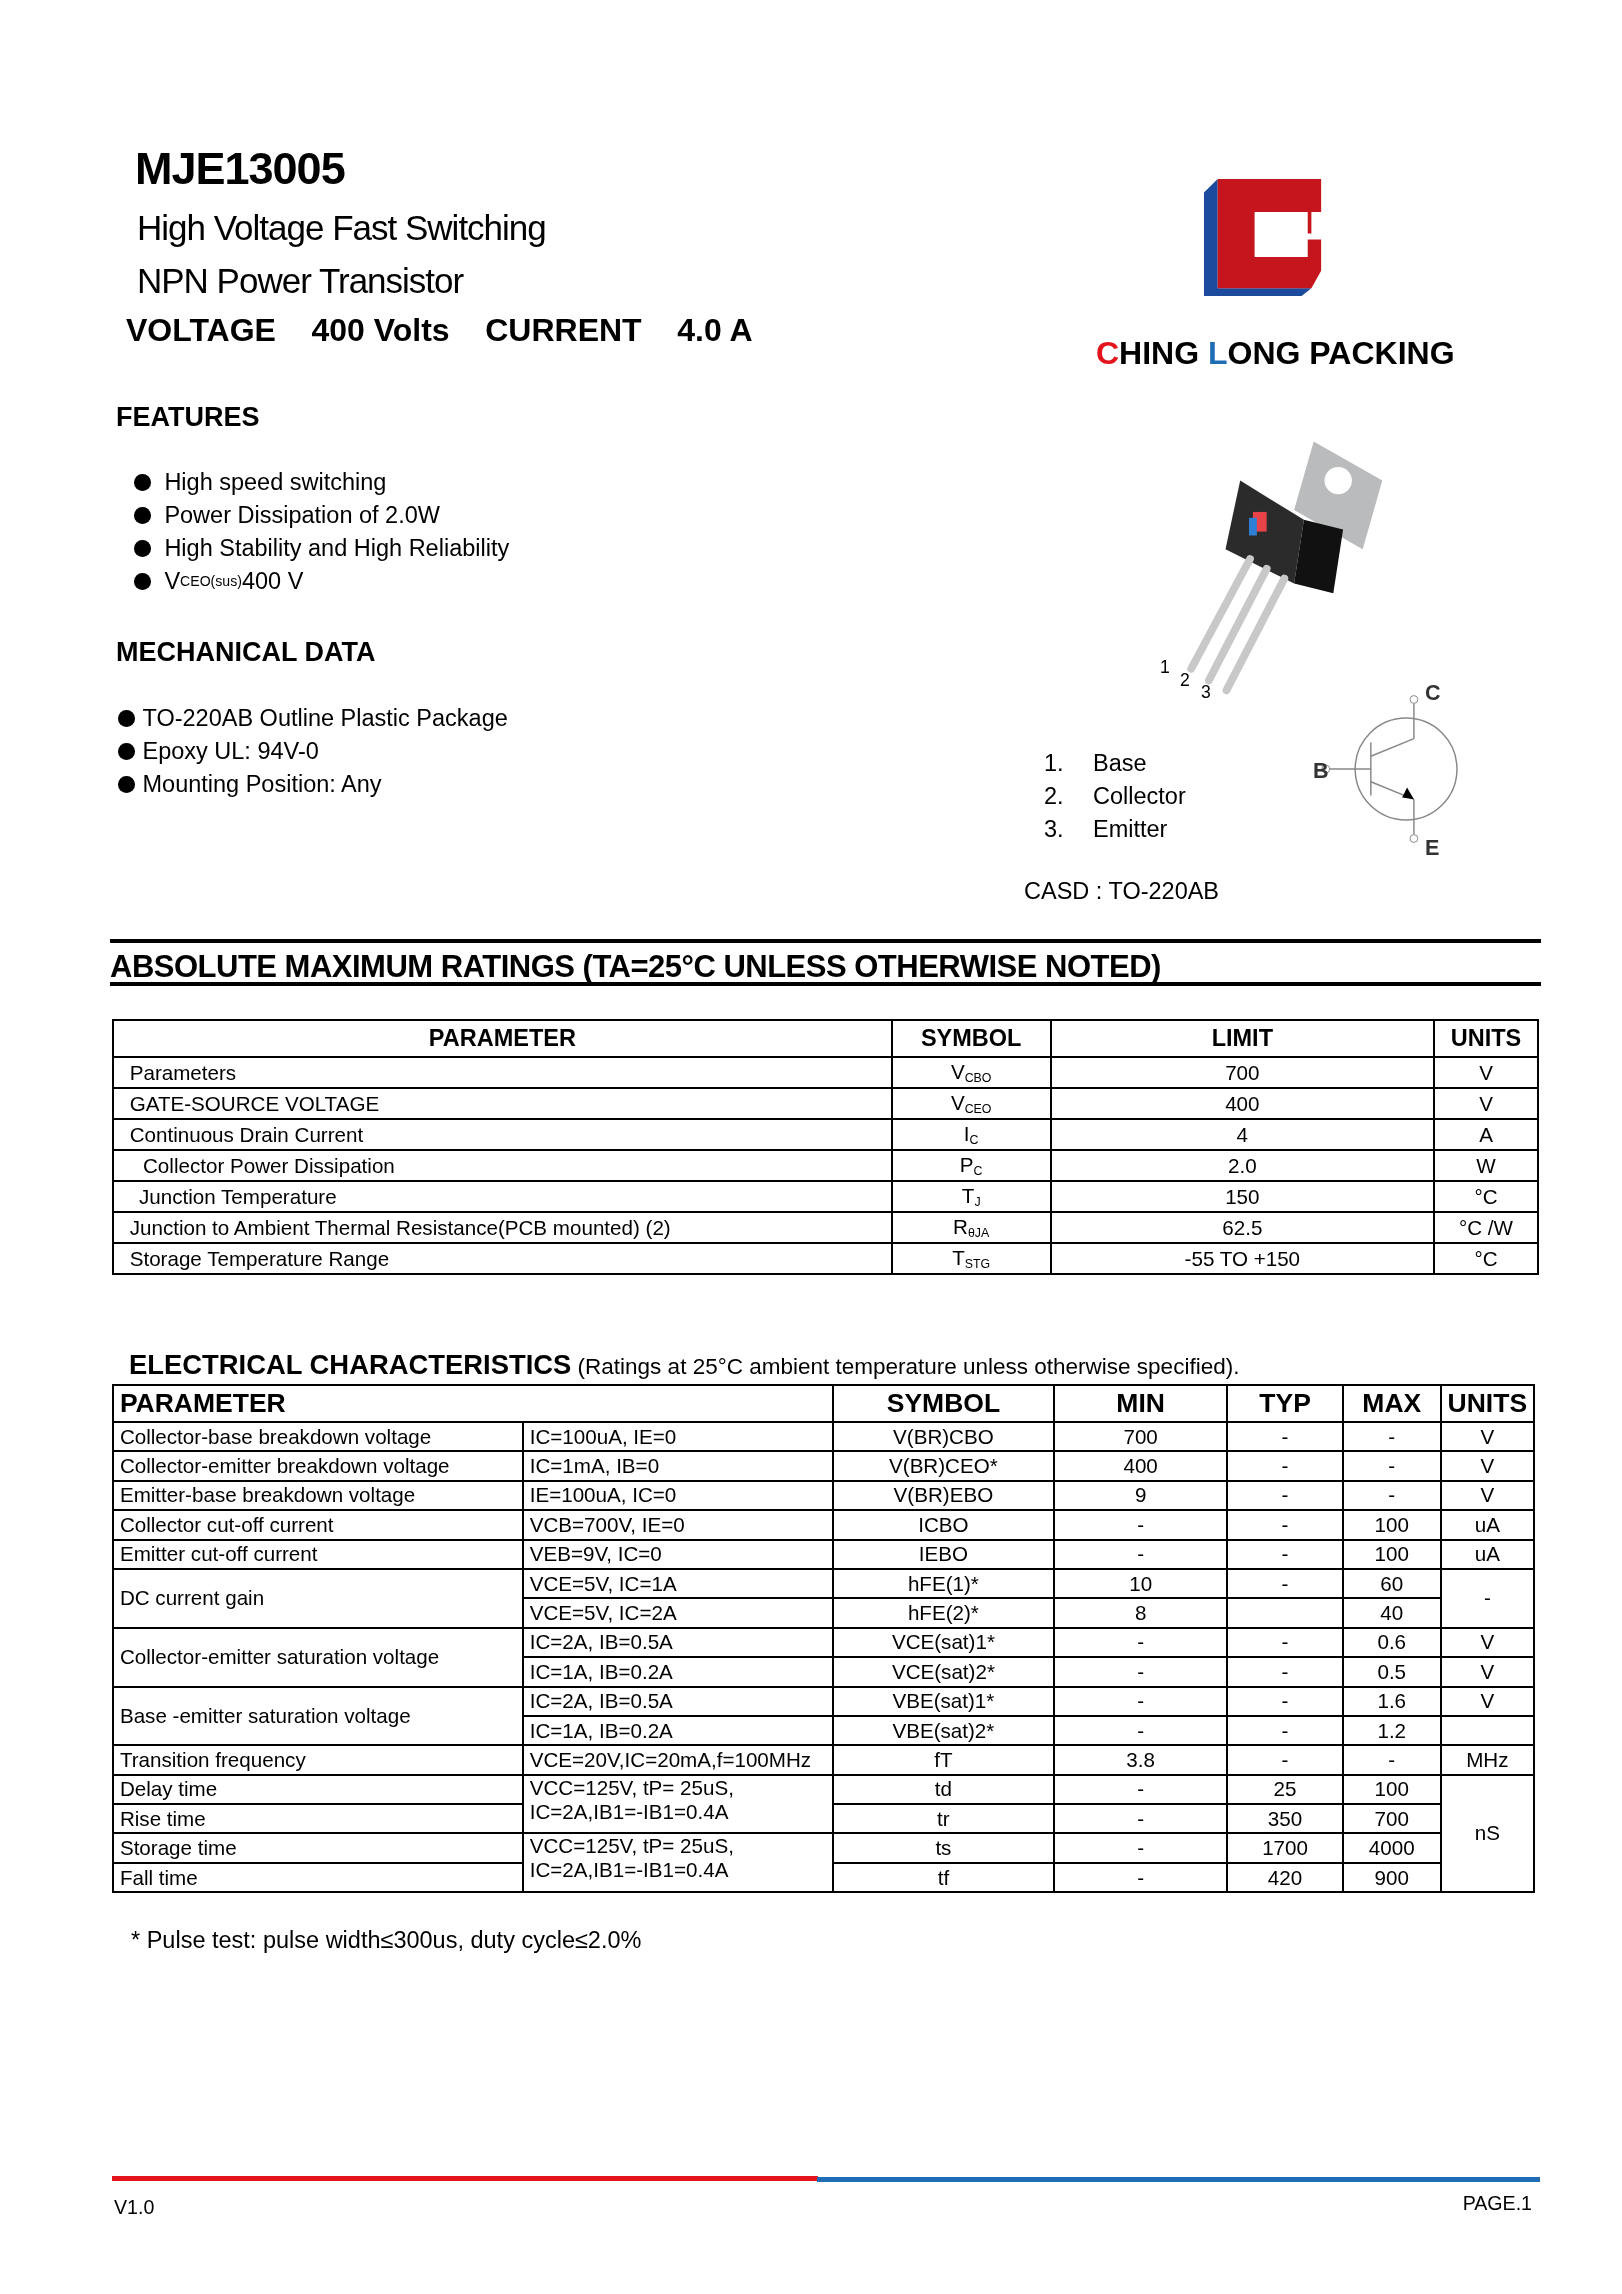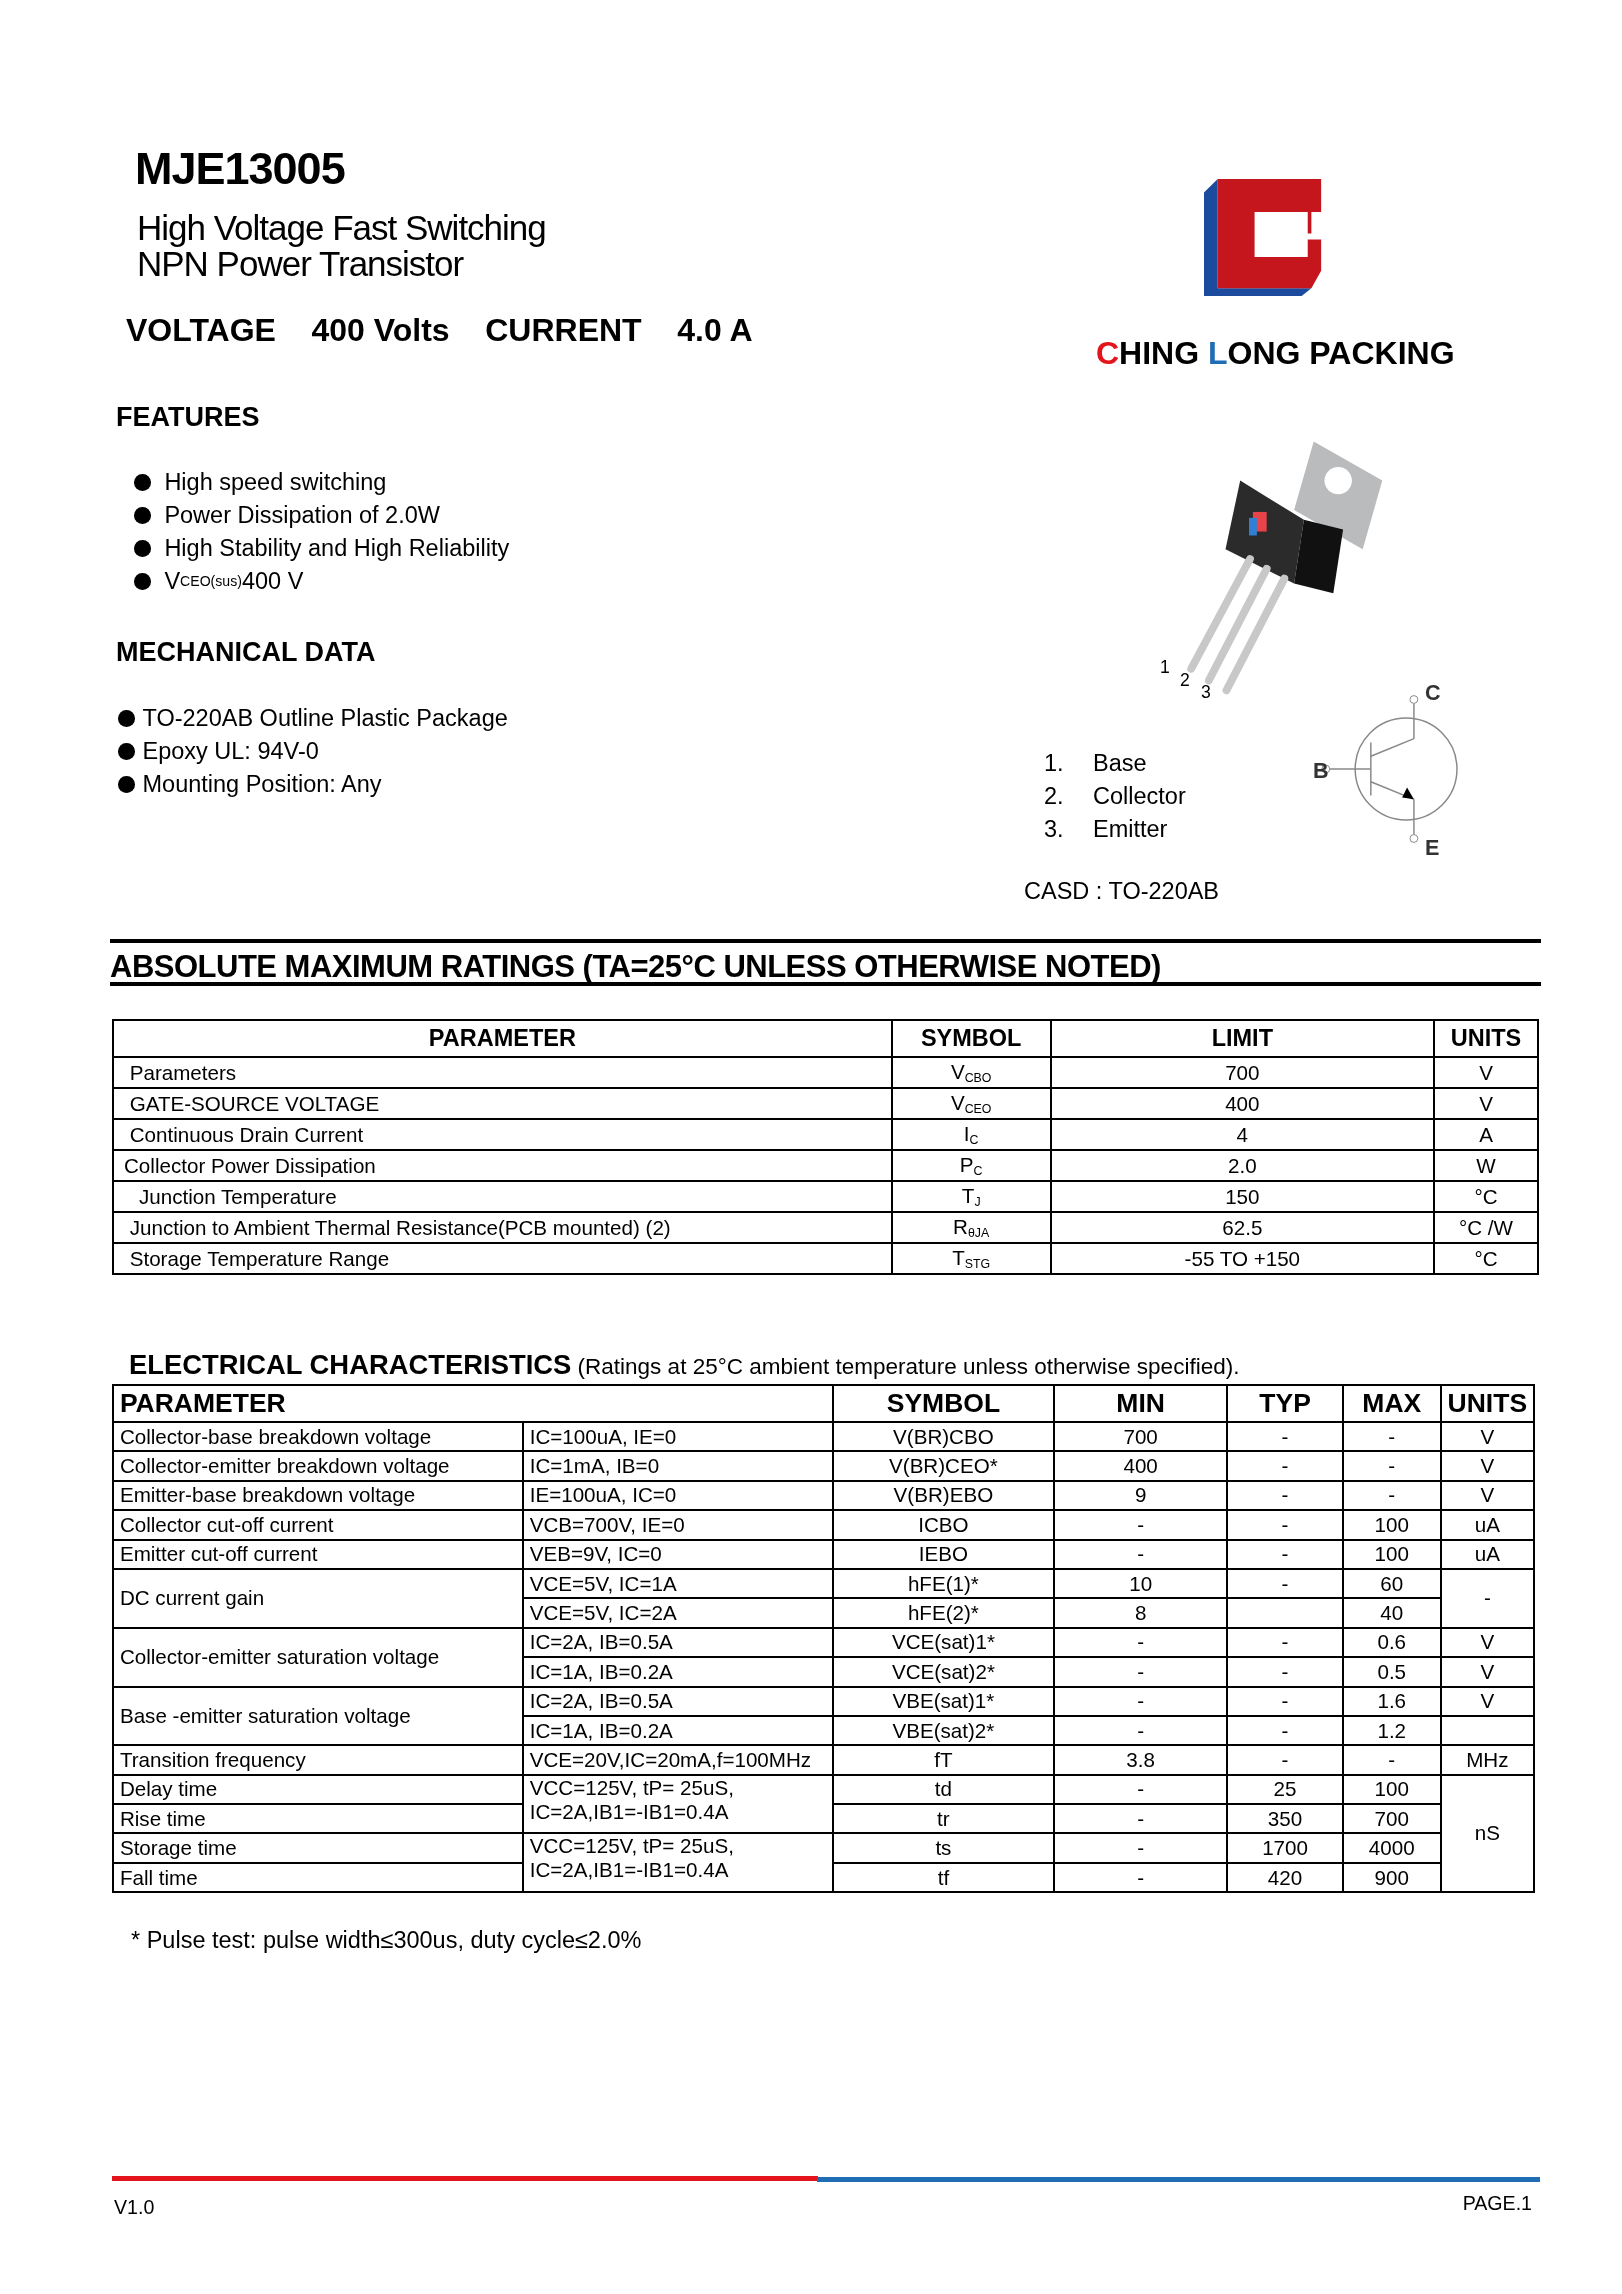--- a/index.html
+++ b/index.html
@@ -30,21 +30,21 @@
   .note { left:131px; top:1927px; font-size:23.5px; }
   .foot-line { top:2176px; height:4.9px; }
   .foot-l { left:114px; top:2196px; font-size:19.6px; }
   .foot-r { right:90px; top:2192px; font-size:19.6px; }
 </style>
 </head>
 <body>
 
 <div class="abs title">MJE13005</div>
 <div class="abs sub" style="top:208px">High Voltage Fast Switching</div>
-<div class="abs sub" style="top:244px">NPN Power Transistor</div>
+<div class="abs sub" style="top:261px">NPN Power Transistor</div>
 <div class="abs vc"><span>VOLTAGE</span>    <span>400 Volts</span>    <span>CURRENT</span>    <span>4.0 A</span></div>
 
 <div class="abs" style="left:1204px;top:173px;width:123px;height:127px">
   <svg width="123" height="127" viewBox="0 0 126 130">
     <path d="M0 20 L14 6 L14 118 L110 118 L100 126 L0 126 Z" fill="#1c4a9c"></path>
     <path d="M14 6 L120 6 L120 40 L110 40 L110 62 L106 62 L106 40 L52 40 L52 86 L106 86 L106 68 L110 68 L120 68 L120 100 L110 118 L14 118 Z" fill="#c4161c"></path>
     <rect x="52" y="40" width="54" height="46" fill="#fff"></rect>
   </svg>
 </div>
 <div class="abs brand"><span style="color:#e3141b">C</span><span>HING </span><span style="color:#1f6db5">L</span><span>ONG PACKING</span></div>
@@ -170,21 +170,21 @@
         <td class="c">400</td>
         <td class="c">V</td>
       </tr>
   <tr>
         <td style="padding-left:15.7px">Continuous Drain Current</td>
         <td class="c"><span>I</span><sub>C</sub></td>
         <td class="c">4</td>
         <td class="c">A</td>
       </tr>
   <tr>
-        <td style="padding-left:10px">Collector Power Dissipation</td>
+        <td style="padding-left:29px">Collector Power Dissipation</td>
         <td class="c"><span>P</span><sub>C</sub></td>
         <td class="c">2.0</td>
         <td class="c">W</td>
       </tr>
   <tr>
         <td style="padding-left:25px">Junction Temperature</td>
         <td class="c"><span>T</span><sub>J</sub></td>
         <td class="c">150</td>
         <td class="c">°C</td>
       </tr>

